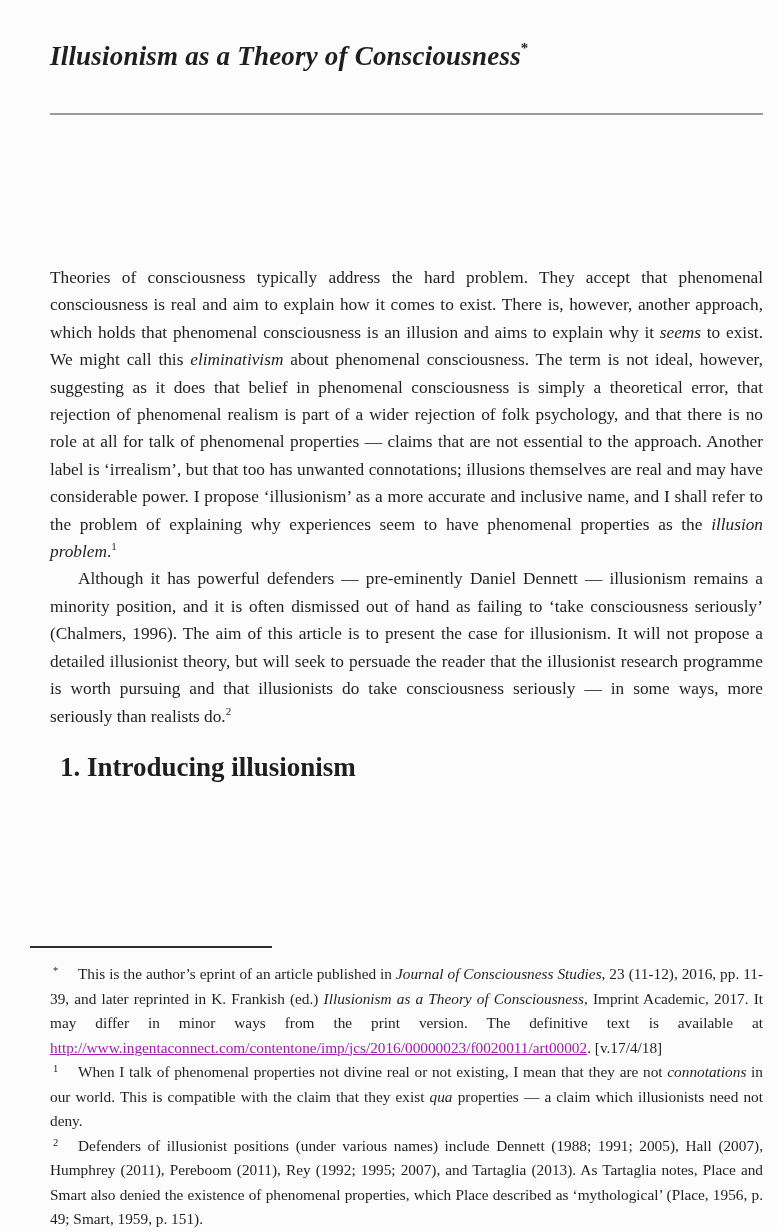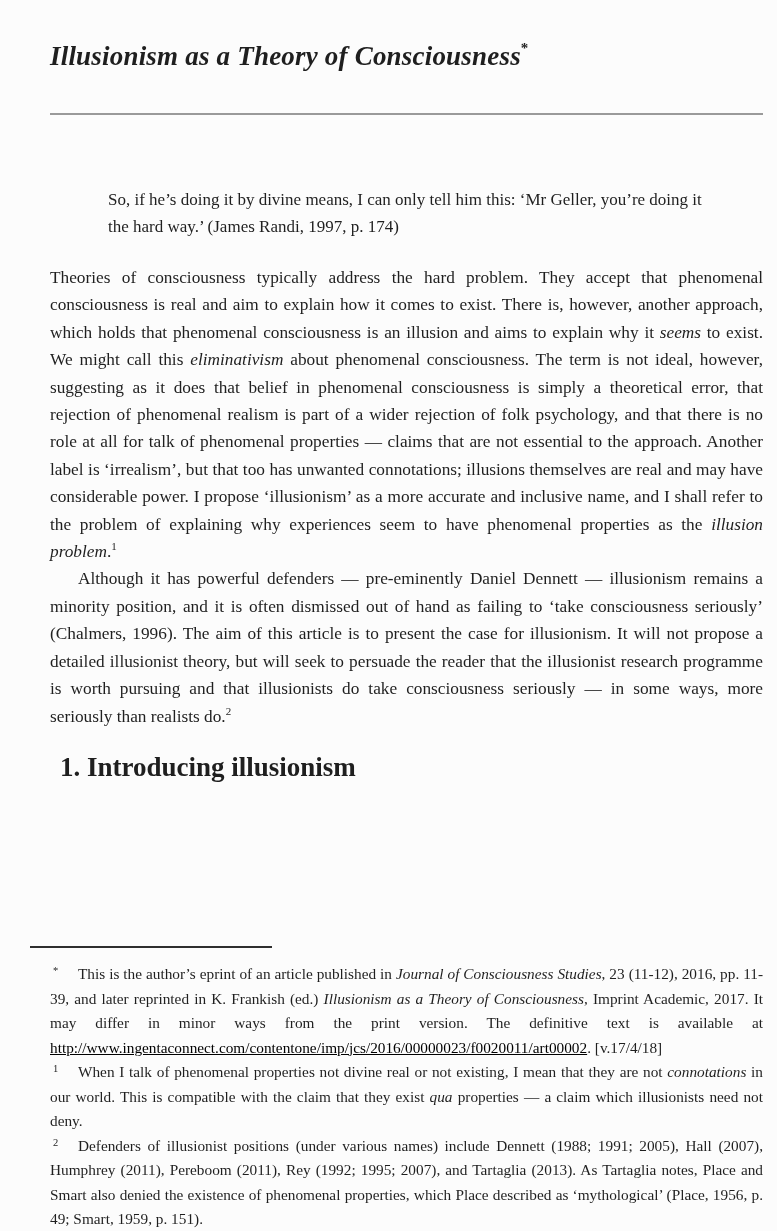--- a/index.html
+++ b/index.html
@@ -59,33 +59,32 @@
   }
   .footnotes p { margin: 0; }
   .fn-marker {
     display: inline-block; width: 28px; padding-left: 3px; box-sizing: border-box;
   }
   .fn-marker sup, .footnotes sup {
     font-size: 10.5px; vertical-align: baseline; position: relative; top: -5px;
     line-height: 0;
   }
   .it { font-style: italic; }
-  .lnk { color: #000000; text-decoration: underline; cursor: pointer; }
+  .lnk { color: #a21caf; text-decoration: underline; cursor: pointer; }
 </style>
 </head>
 <body>
 
 <div class="page">
 
   <h1 class="title"><span>Illusionism as a Theory of Consciousness</span><sup>*</sup></h1>
 
 
   <div class="header-rule"></div>
 
-  <div class="epigraph">So, if he’s doing it by divine means, I can only tell him this: ‘Mr Geller, you’re doing it the hard way.’ (James Randi, 1997, p. 174)</div>
 
   <div class="main">
     <p><span>Theories of consciousness typically address the hard problem. They accept that phenomenal consciousness is real and aim to explain how it comes to exist. There is, however, another approach, which holds that phenomenal consciousness is an illusion and aims to explain why it </span><span class="it">seems</span><span> to exist. We might call this </span><span class="it">eliminativism</span><span> about phenomenal consciousness. The term is not ideal, however, suggesting as it does that belief in phenomenal consciousness is simply a theoretical error, that rejection of phenomenal realism is part of a wider rejection of folk psychology, and that there is no role at all for talk of phenomenal properties — claims that are not essential to the approach. Another label is ‘irrealism’, but that too has unwanted connotations; illusions themselves are real and may have considerable power. I propose ‘illusionism’ as a more accurate and inclusive name, and I shall refer to the problem of explaining why experiences seem to have phenomenal properties as the </span><span class="it">illusion problem</span><span>.</span><sup>1</sup></p>
     <p class="indent"><span>Although it has powerful defenders — pre-eminently Daniel Dennett — illusionism remains a minority position, and it is often dismissed out of hand as failing to ‘take consciousness seriously’ (Chalmers, 1996). The aim of this article is to present the case for illusionism. It will not propose a detailed illusionist theory, but will seek to persuade the reader that the illusionist research programme is worth pursuing and that illusionists do take consciousness seriously — in some ways, more seriously than realists do.</span><sup>2</sup></p>
     <h2 class="section-heading">1. Introducing illusionism</h2>
   </div>
 
   <div class="fn-rule"></div>
 
   <div class="footnotes">

